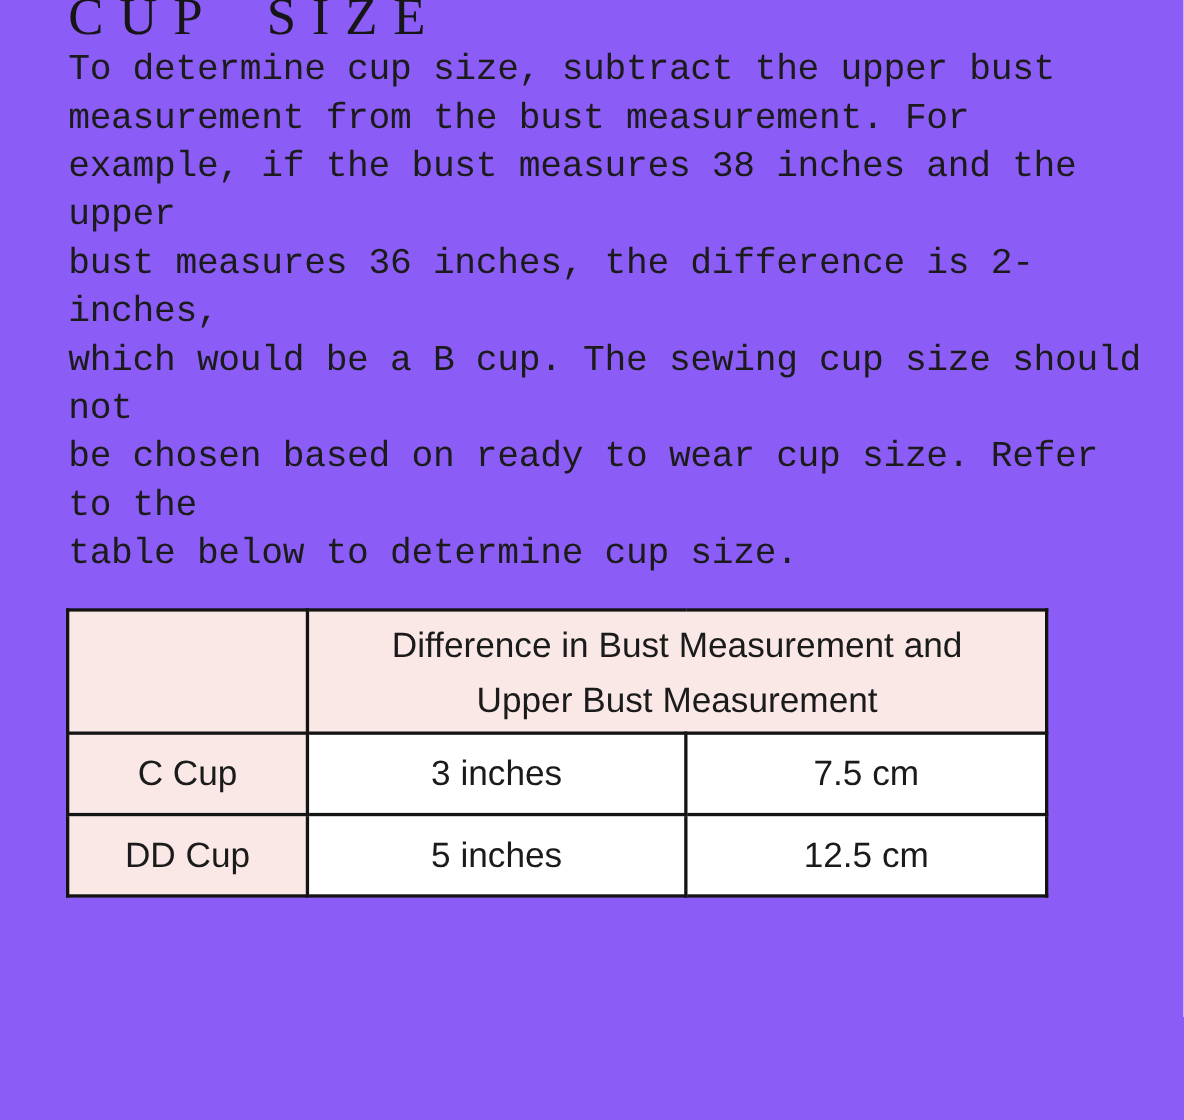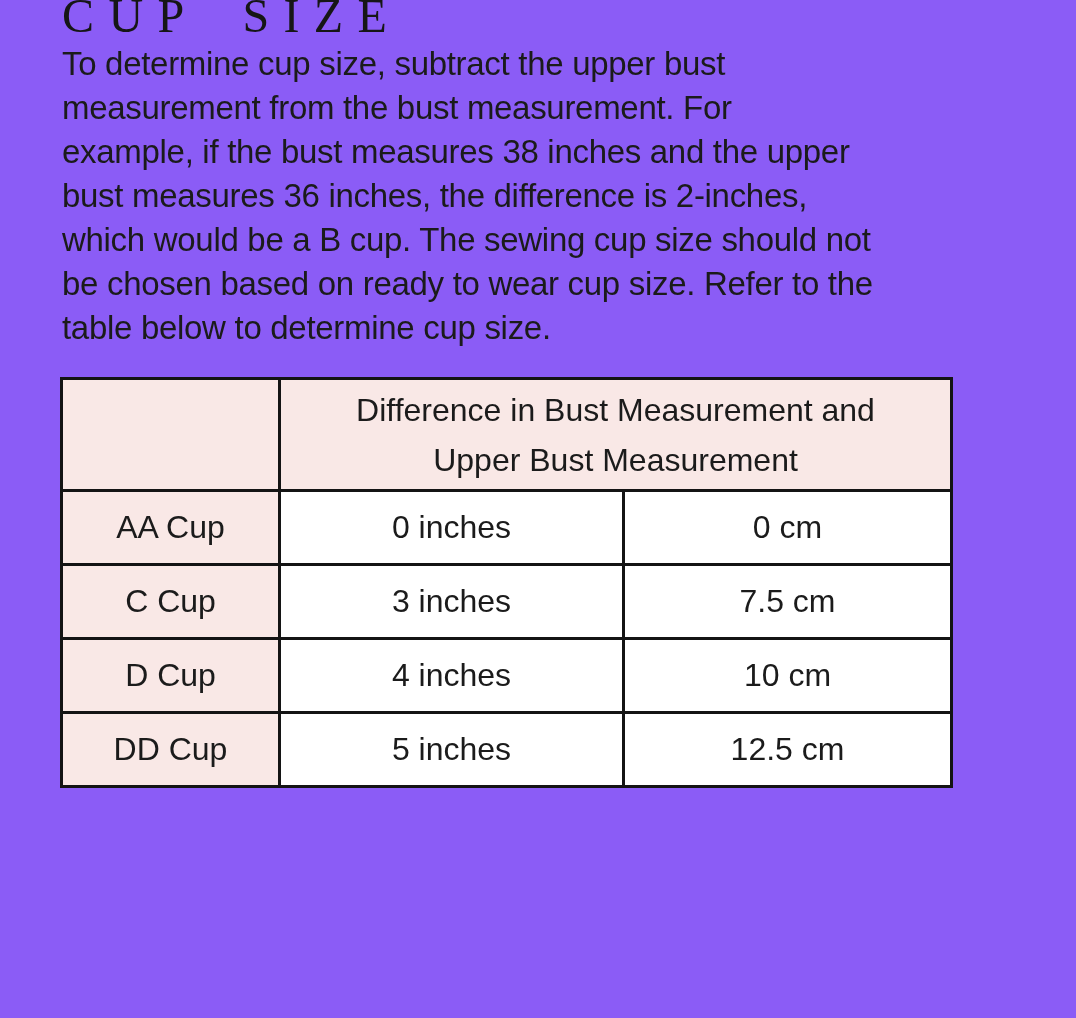--- a/index.html
+++ b/index.html
@@ -28,20 +28,21 @@
     white-space: nowrap;
   }
   .intro-text {
     margin: 2px 0 0 62px;
     width: 990px;
     font-size: 33px;
     line-height: 44px;
     letter-spacing: -0.3px;
     white-space: pre-line;
     color: #1b1b1b;
+    font-family: Liberation Mono, monospace;
   }
   table.cup-table {
     margin: 27px 0 0 60px;
     border-collapse: collapse;
     table-layout: fixed;
     width: 890px;
   }
   table.cup-table col.c1 { width: 218px; }
   table.cup-table col.c2 { width: 344px; }
   table.cup-table col.c3 { width: 328px; }
@@ -86,33 +87,23 @@
         <col class="c3">
     </colgroup>
     <tbody>
       <tr class="header-row">
         <td class="shaded"></td>
         <th class="shaded span-header" colspan="2">Difference in Bust Measurement and
 Upper Bust Measurement</th>
       </tr>
 
       <tr class="data-row">
-        <td class="shaded">AA Cup</td>
-        <td class="plain">0 inches</td>
-        <td class="plain">0 cm</td>
-      </tr>
-      <tr class="data-row">
         <td class="shaded">C Cup</td>
         <td class="plain">3 inches</td>
         <td class="plain">7.5 cm</td>
-      </tr>
-      <tr class="data-row">
-        <td class="shaded">D Cup</td>
-        <td class="plain">4 inches</td>
-        <td class="plain">10 cm</td>
       </tr>
       <tr class="data-row">
         <td class="shaded">DD Cup</td>
         <td class="plain">5 inches</td>
         <td class="plain">12.5 cm</td>
       </tr>
     </tbody>
   </table>
 
 </div>

